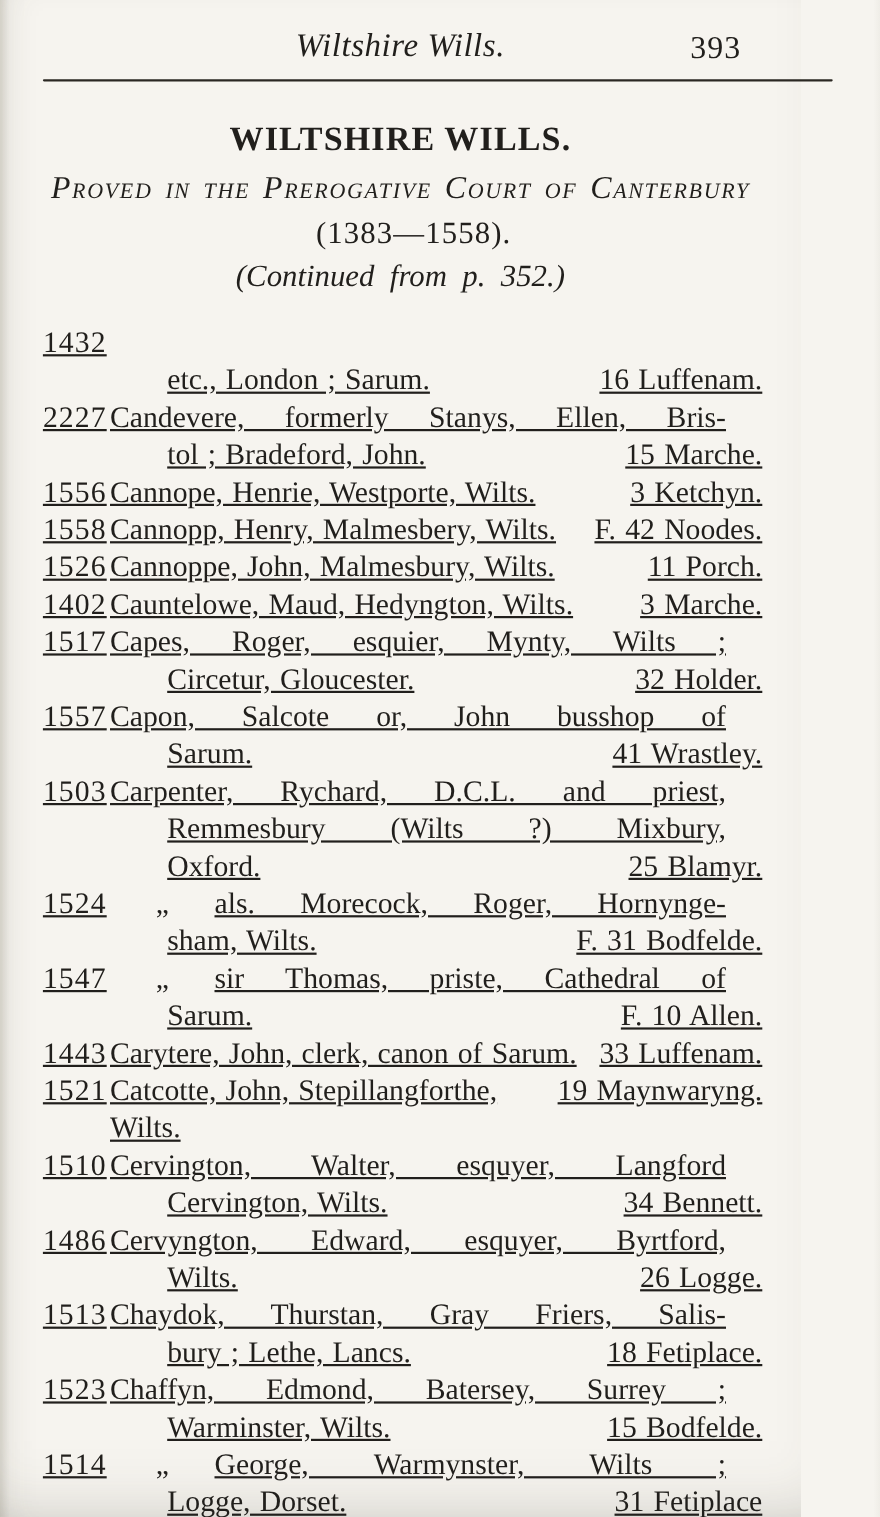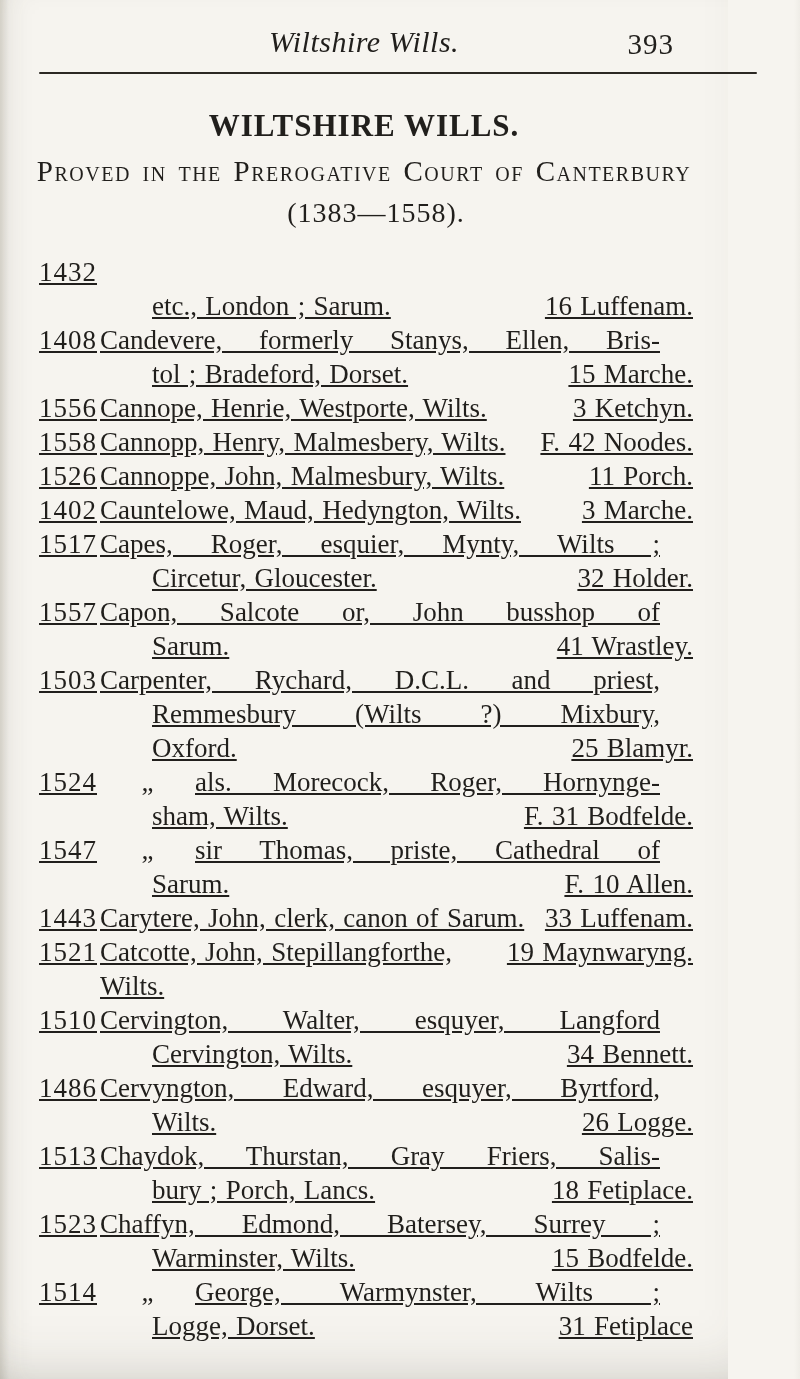--- a/index.html
+++ b/index.html
@@ -56,20 +56,21 @@
     letter-spacing: 1px;
   }
   .sub-title {
     margin-top: 11px;
     text-align: center;
     font-variant: small-caps;
     font-size: 29px;
     line-height: 34px;
     letter-spacing: 1.5px;
     word-spacing: 3px;
+    font-style: italic;
   }
   .date-range {
     margin-top: 8px;
     text-align: center;
     font-size: 28px;
     line-height: 34px;
     letter-spacing: 1px;
     padding-left: 24px;
   }
   .continued-note {
@@ -120,40 +121,41 @@
   </div>
 
   <div class="rule"></div>
 
   <div class="main-title">WILTSHIRE WILLS.</div>
 
   <div class="sub-title">Proved in the Prerogative Court of Canterbury</div>
 
   <div class="date-range">(1383—1558).</div>
 
+  <div class="continued-note">(Continued from p. 352.)</div>
 
   <div class="entries" id="entries">
       <div class="entry">
         <div class="entry-line">
           <span class="year">1432</span>
         </div>
         <div class="entry-line">
           <span class="spacer"></span>
           <span class="text cont">etc., London ; Sarum.</span>
           <span class="ref">16 Luffenam.</span>
         </div>
       </div>
       <div class="entry">
         <div class="entry-line">
-          <span class="year">1408</span>
+          <span class="year">2227</span>
           <span class="text fill">Candevere, formerly Stanys, Ellen, Bris-</span>
         </div>
         <div class="entry-line">
           <span class="spacer"></span>
-          <span class="text cont">tol ; Bradeford, Dorset.</span>
+          <span class="text cont">tol ; Bradeford, John.</span>
           <span class="ref">15 Marche.</span>
         </div>
       </div>
       <div class="entry">
         <div class="entry-line">
           <span class="year">1556</span>
           <span class="text">Cannope, Henrie, Westporte, Wilts.</span>
           <span class="ref">3 Ketchyn.</span>
         </div>
       </div>
@@ -275,21 +277,21 @@
           <span class="ref">26 Logge.</span>
         </div>
       </div>
       <div class="entry">
         <div class="entry-line">
           <span class="year">1513</span>
           <span class="text fill">Chaydok, Thurstan, Gray Friers, Salis-</span>
         </div>
         <div class="entry-line">
           <span class="spacer"></span>
-          <span class="text cont">bury ; Porch, Lancs.</span>
+          <span class="text cont">bury ; Lethe, Lancs.</span>
           <span class="ref">18 Fetiplace.</span>
         </div>
       </div>
       <div class="entry">
         <div class="entry-line">
           <span class="year">1523</span>
           <span class="text fill">Chaffyn, Edmond, Batersey, Surrey ;</span>
         </div>
         <div class="entry-line">
           <span class="spacer"></span>

